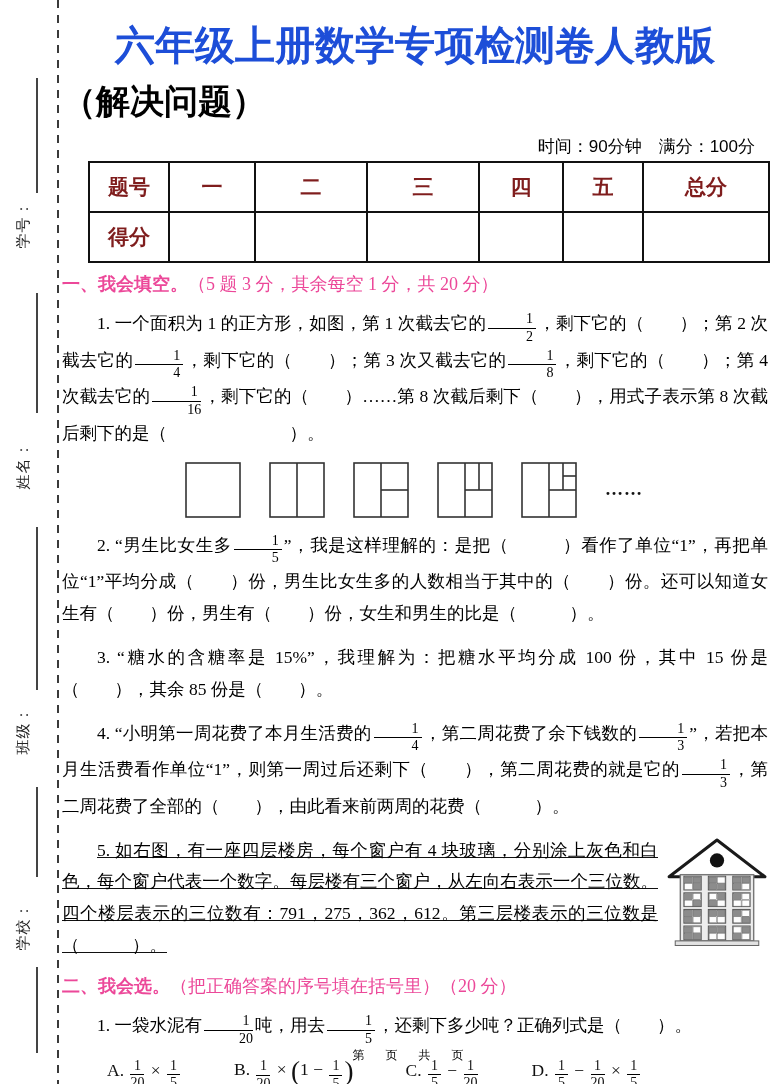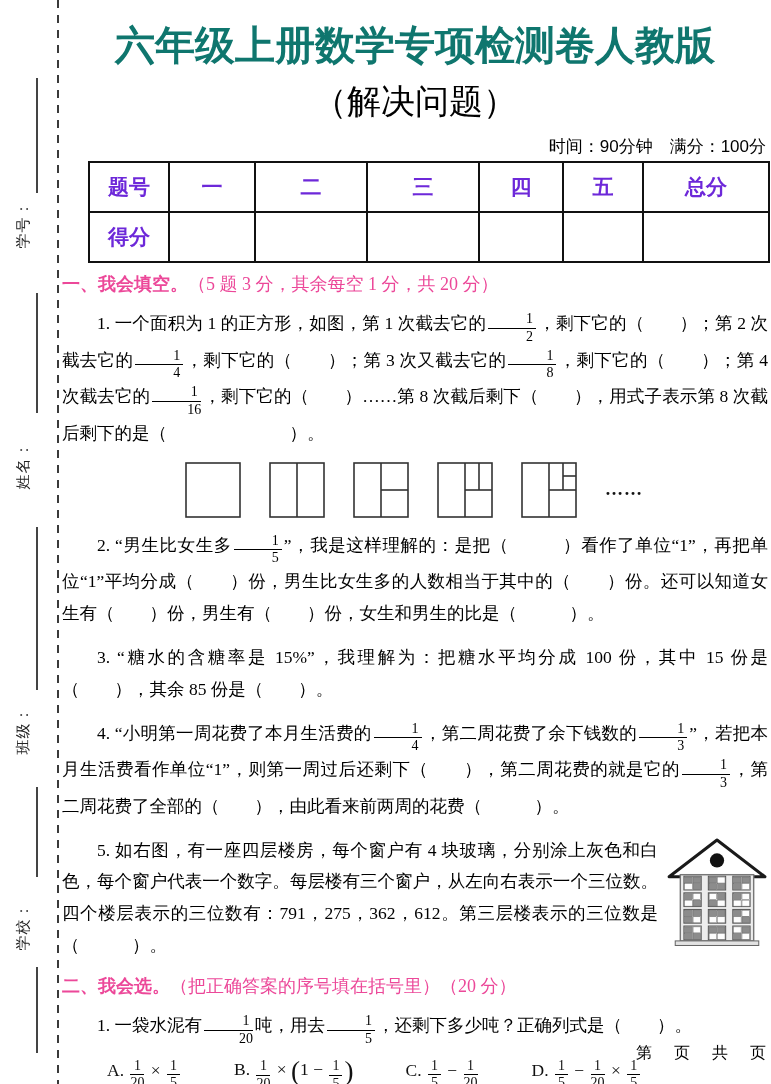--- a/index.html
+++ b/index.html
@@ -17,66 +17,66 @@
     font-family:"Liberation Serif","DejaVu Serif",serif;
   }
   .cut-line{
     position:absolute;left:57px;top:0;height:1084px;width:2px;
     background:repeating-linear-gradient(to bottom,#3a3a3a 0 8px,transparent 8px 15px);
   }
   
   .main{position:absolute;left:62px;top:0;width:706px;}
   h1.title{
     margin:18px 0 0 0;text-align:center;font-size:40px;font-weight:900;
-    font-family:"Liberation Sans","DejaVu Sans",sans-serif;letter-spacing:0px;color:#0f766e;
+    font-family:"Liberation Sans","DejaVu Sans",sans-serif;letter-spacing:0px;color:#1d4ed8;
   }
   h2.subtitle{
-    margin:6px 0 0 0;text-align:center;font-size:34px;font-weight:400;
+    margin:6px 0 0 0;text-align:left;font-size:34px;font-weight:700;
     font-family:"Liberation Sans","DejaVu Sans",sans-serif;color:#000;
   }
   .meta{
-    margin:10px 2px 3px 0;text-align:right;font-size:17px;
+    margin:10px 13px 3px 0;text-align:right;font-size:17px;
     font-family:"Liberation Sans","DejaVu Sans",sans-serif;color:#000;
   }
   table.score{
     border-collapse:collapse;margin-left:26px;width:680px;table-layout:fixed;
   }
   table.score td{
     border:2.4px solid #111;height:46px;text-align:center;vertical-align:middle;
-    font-size:21px;font-weight:bold;color:#6d28d9;
+    font-size:21px;font-weight:bold;color:#7f1d1d;
   }
   .sec-h{margin:9px 0 2px 0;font-size:18px;color:#ec4899;}
   .hb{font-weight:bold;}
   p.q{
     margin:12px 0;font-size:17.5px;line-height:1.82;text-align:justify;
     text-indent:2em;color:#000;
   }
   
   .frac{
     display:inline-block;vertical-align:-0.85em;text-align:center;
     line-height:1.05;font-size:0.8em;margin:0 2px;
   }
   .frac .num{display:block;padding:0 3px 1px 3px;border-bottom:1.4px solid #000;}
   .frac .den{display:block;padding-top:1px;}
   .bigp{font-size:1.55em;vertical-align:-0.18em;line-height:1;}
   
   .fig-row{display:flex;align-items:center;gap:28px;padding-left:123px;margin:8px 0 6px 0;}
   .fig-row svg{flex:0 0 auto;}
   .ellip{font-weight:bold;font-size:18px;letter-spacing:1px;}
   
-  .q5wrap{overflow:visible;}
+  .q5wrap{overflow:visible;text-decoration:underline;}
   .building{float:right;width:102px;height:110px;margin:2px 0 2px 8px;}
   
   .options-row{display:flex;align-items:center;padding-left:45px;gap:52px;margin:4px 0 6px 0;font-size:17.5px;}
   .options-row2{display:flex;padding-left:45px;margin:2px 0 4px 0;font-size:17.5px;}
   .options-row2 .opt{flex:0 0 48%;}
   
   .footer{
-    position:absolute;left:66px;bottom:20px;width:706px;text-align:right;
-    font-size:16px;letter-spacing:6px;word-spacing:6px;color:#000;
+    position:absolute;left:58px;bottom:20px;width:706px;text-align:center;
+    font-size:12px;letter-spacing:6px;word-spacing:6px;color:#000;
   }
 </style>
 </head>
 <body>
 
 <div class="side-rail">
   <div class="write-line" style="top:78px;height:115px;"></div>
   <div class="side-label" style="top:215px;">学号：</div>
   <div class="write-line" style="top:293px;height:120px;"></div>
   <div class="side-label" style="top:456px;">姓名：</div>

